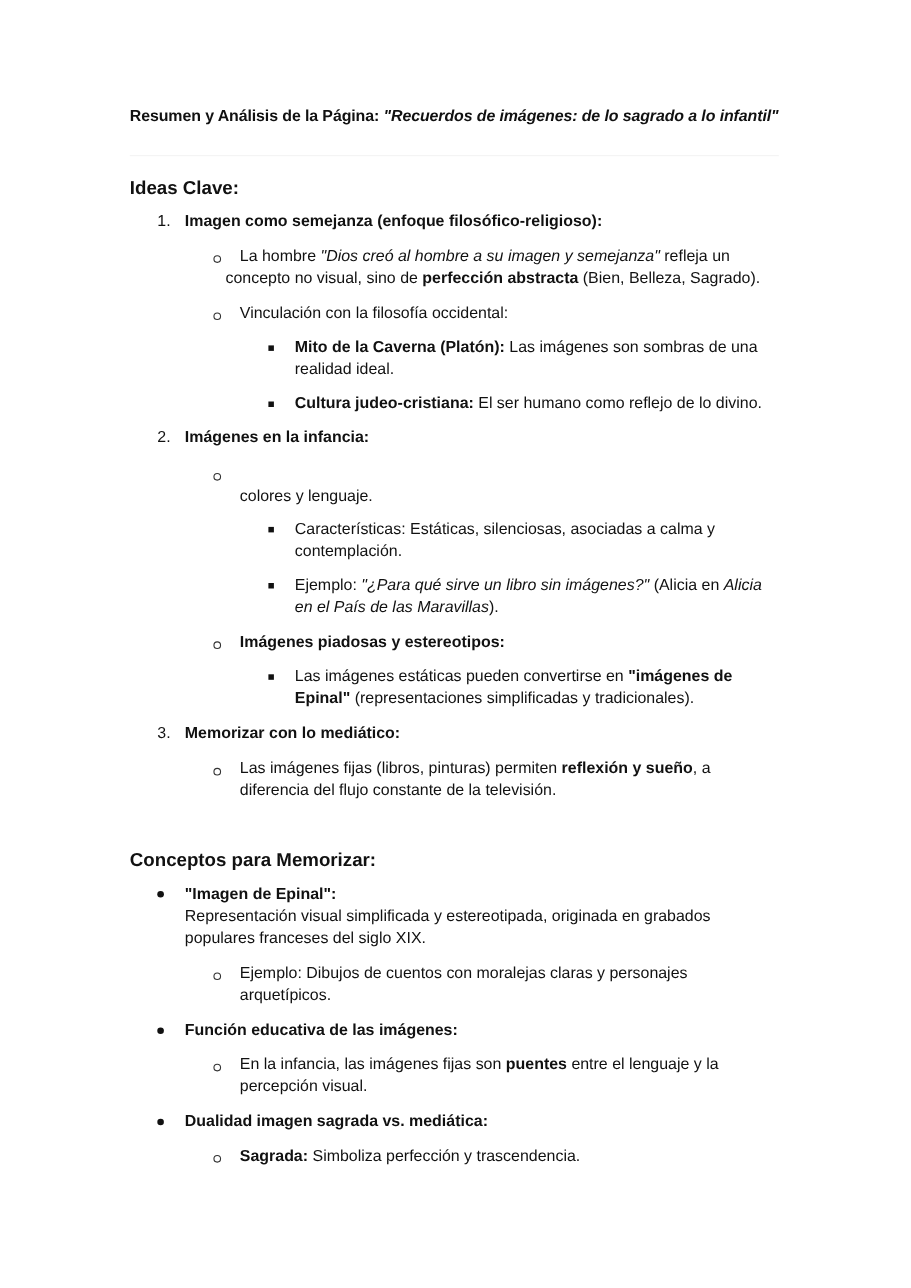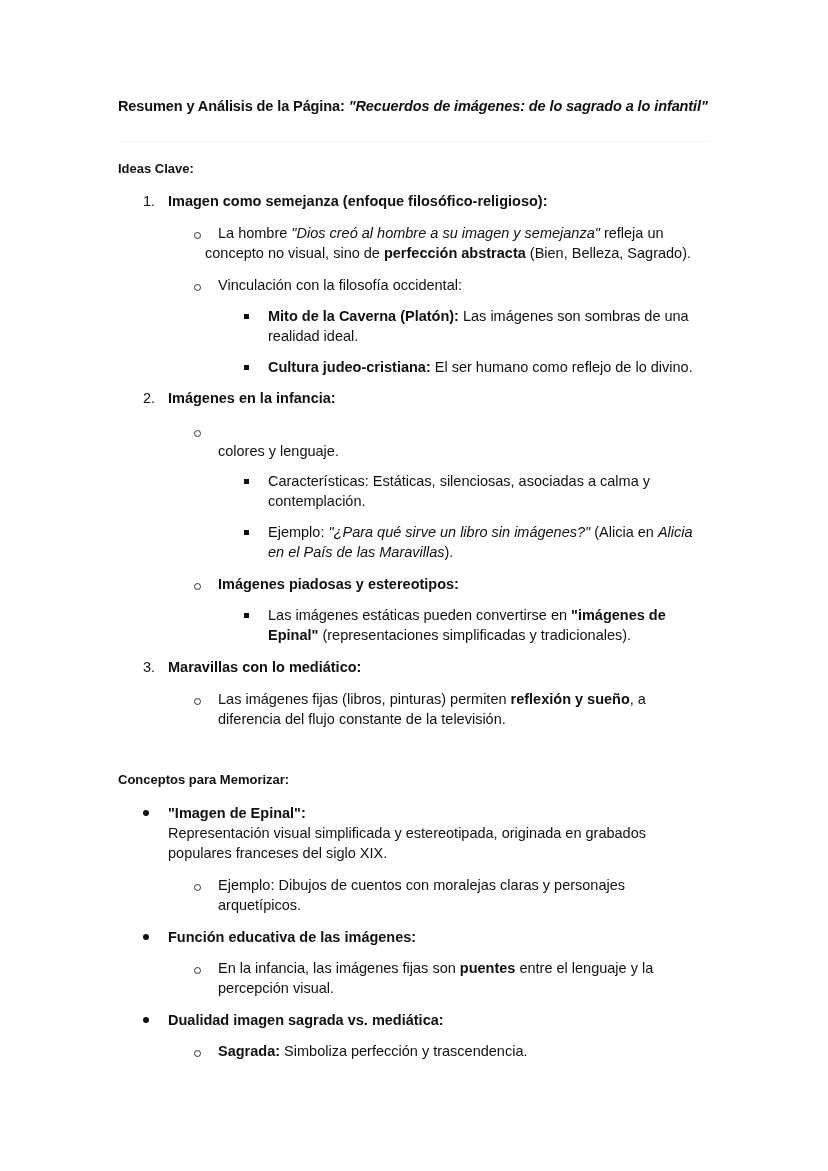--- a/index.html
+++ b/index.html
@@ -11,21 +11,21 @@
     .page { position: absolute; left: 0; top: 0; width: 696px; height: 1171px; }
     .title {
       position: absolute; left: 118px; top: 98px;
       font-weight: bold; font-size: 14.5px; letter-spacing: -0.1px; white-space: nowrap;
     }
     .rule {
       position: absolute; left: 118px; top: 141px; width: 590px; height: 1px;
       background: #f3f3f3;
     }
     .h {
-      position: absolute; left: 118px; font-weight: bold; font-size: 13px; white-space: nowrap;
+      position: absolute; left: 118px; font-weight: bold; font-size: 17px; white-space: nowrap;
     }
     .line { position: absolute; white-space: nowrap; font-size: 14.5px; line-height: 20px; }
     .num { position: absolute; font-size: 14.5px; }
     .b { font-weight: bold; }
     .i { font-style: italic; }
     .circ {
       position: absolute; width: 5px; height: 5px; border: 1px solid #333; border-radius: 50%;
     }
     .sq { position: absolute; width: 5px; height: 5px; background: #111; }
     .dot { position: absolute; width: 6px; height: 6px; background: #111; border-radius: 50%; }
@@ -74,21 +74,21 @@
   <div class="line" style="left:268px;top:542px"><span class="i">en el País de las Maravillas</span><span>).</span></div>
 
   <div class="circ" style="left:194px;top:583px"></div>
   <div class="line b" style="left:218px;top:574px">Imágenes piadosas y estereotipos:</div>
 
   <div class="sq" style="left:244px;top:613px"></div>
   <div class="line" style="left:268px;top:605px"><span>Las imágenes estáticas pueden convertirse en </span><span class="b">"imágenes de</span></div>
   <div class="line" style="left:268px;top:625px"><span class="b">Epinal"</span><span> (representaciones simplificadas y tradicionales).</span></div>
 
   <div class="num" style="left:143px;top:659px">3.</div>
-  <div class="line b" style="left:168px;top:657px">Maravillas con lo mediático:</div>
+  <div class="line b" style="left:168px;top:657px">Memorizar con lo mediático:</div>
 
   <div class="circ" style="left:194px;top:698px"></div>
   <div class="line" style="left:218px;top:689px"><span>Las imágenes fijas (libros, pinturas) permiten </span><span class="b">reflexión y sueño</span><span>, a</span></div>
   <div class="line" style="left:218px;top:709px">diferencia del flujo constante de la televisión.</div>
 
   <div class="h" style="top:772px">Conceptos para Memorizar:</div>
 
   <div class="dot" style="left:143px;top:810px"></div>
   <div class="line b" style="left:168px;top:803px">"Imagen de Epinal":</div>
   <div class="line" style="left:168px;top:843px">populares franceses del siglo XIX.</div>

